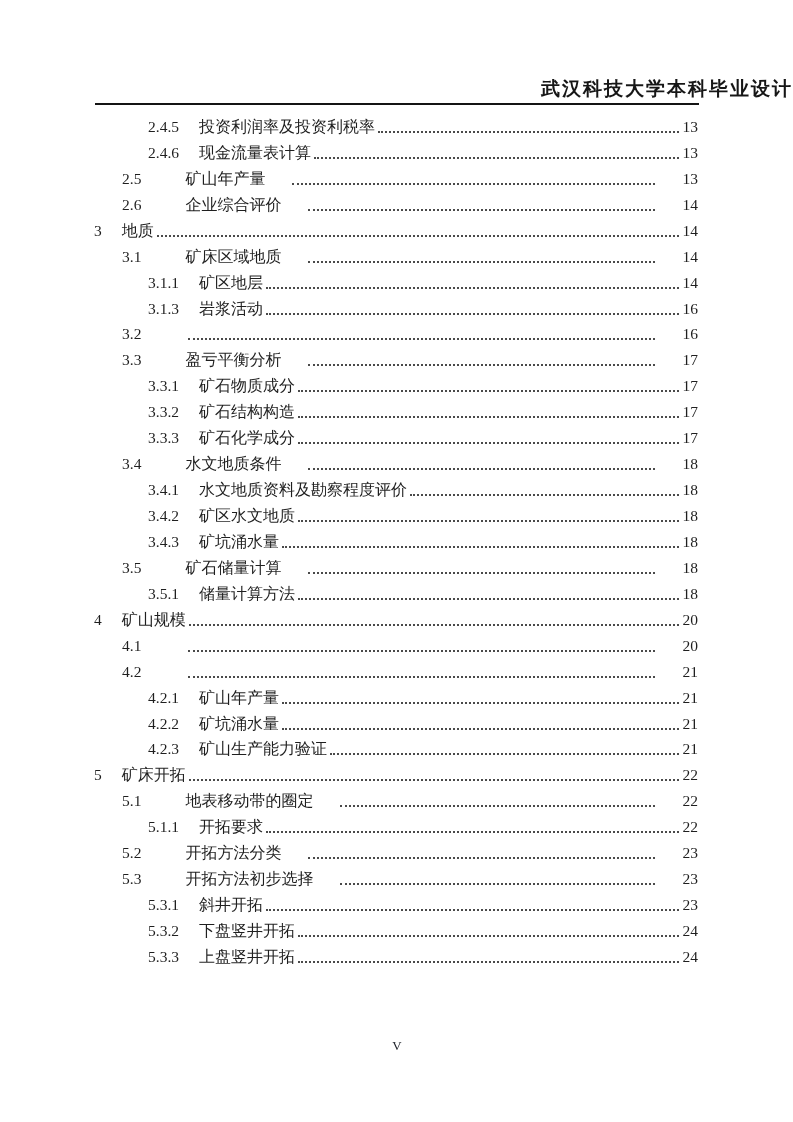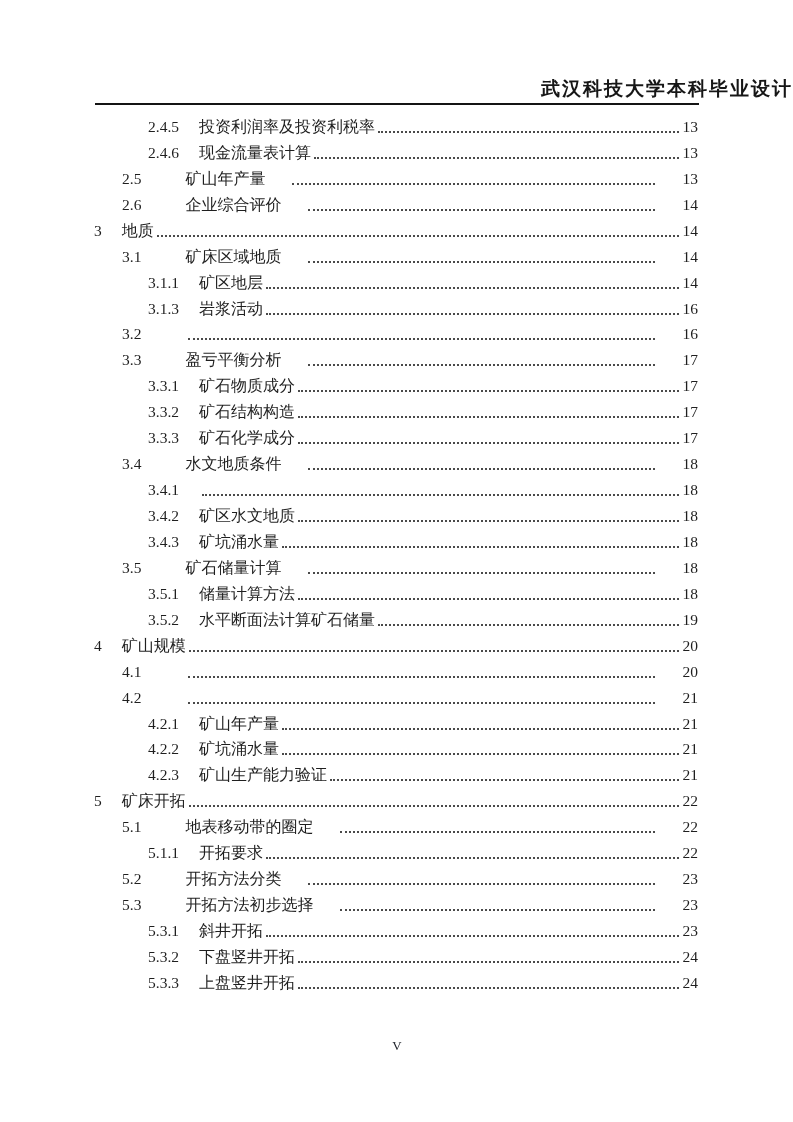--- a/index.html
+++ b/index.html
@@ -165,20 +165,21 @@
       <span class="toc-page">17</span>
     </div>
       <div class="toc-row lvl2">
       <span class="toc-num">3.4</span>
       <span class="toc-title">水文地质条件</span>
       <span class="toc-dots"></span>
       <span class="toc-page">18</span>
     </div>
       <div class="toc-row lvl3">
       <span class="toc-num">3.4.1</span>
+      <span class="toc-title">水文地质资料及勘察程度评价</span>
       <span class="toc-dots"></span>
       <span class="toc-page">18</span>
     </div>
       <div class="toc-row lvl3">
       <span class="toc-num">3.4.2</span>
       <span class="toc-title">矿区水文地质</span>
       <span class="toc-dots"></span>
       <span class="toc-page">18</span>
     </div>
       <div class="toc-row lvl3">
@@ -191,26 +192,20 @@
       <span class="toc-num">3.5</span>
       <span class="toc-title">矿石储量计算</span>
       <span class="toc-dots"></span>
       <span class="toc-page">18</span>
     </div>
       <div class="toc-row lvl3">
       <span class="toc-num">3.5.1</span>
       <span class="toc-title">储量计算方法</span>
       <span class="toc-dots"></span>
       <span class="toc-page">18</span>
-    </div>
-      <div class="toc-row lvl3">
-      <span class="toc-num">3.5.2</span>
-      <span class="toc-title">水平断面法计算矿石储量</span>
-      <span class="toc-dots"></span>
-      <span class="toc-page">19</span>
     </div>
       <div class="toc-row lvl1">
       <span class="toc-num">4</span>
       <span class="toc-title">矿山规模</span>
       <span class="toc-dots"></span>
       <span class="toc-page">20</span>
     </div>
       <div class="toc-row lvl2">
       <span class="toc-num">4.1</span>
       <span class="toc-dots"></span>

